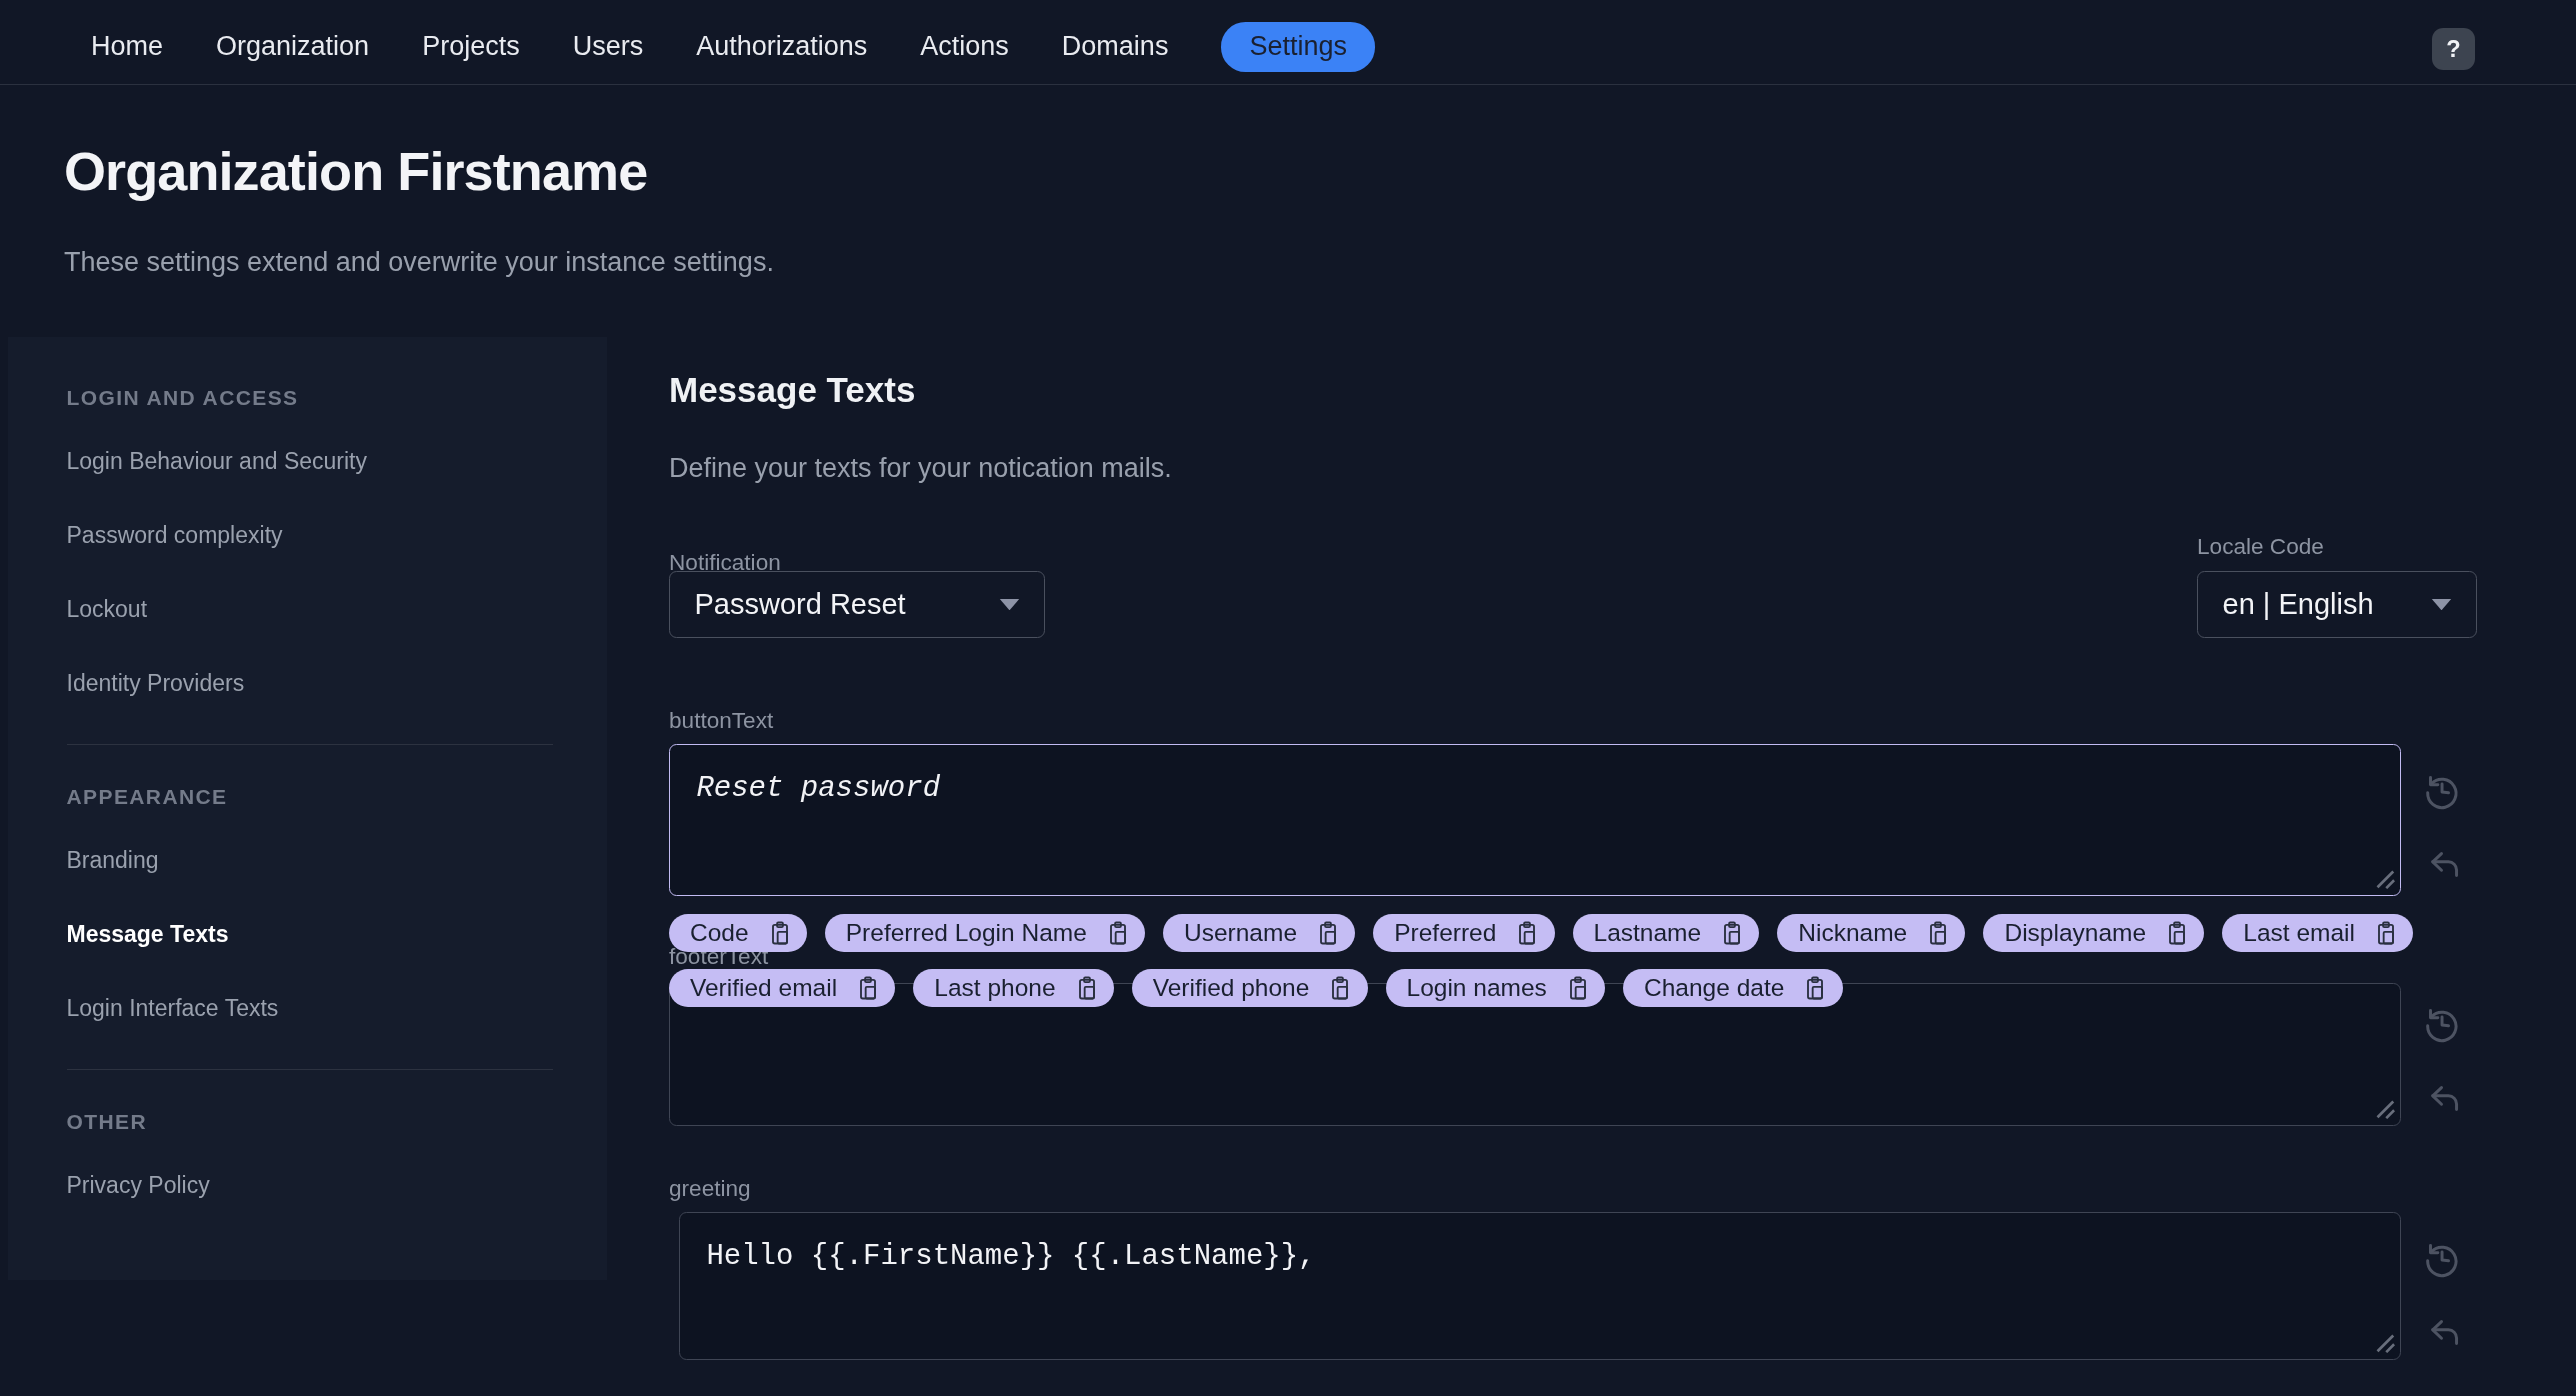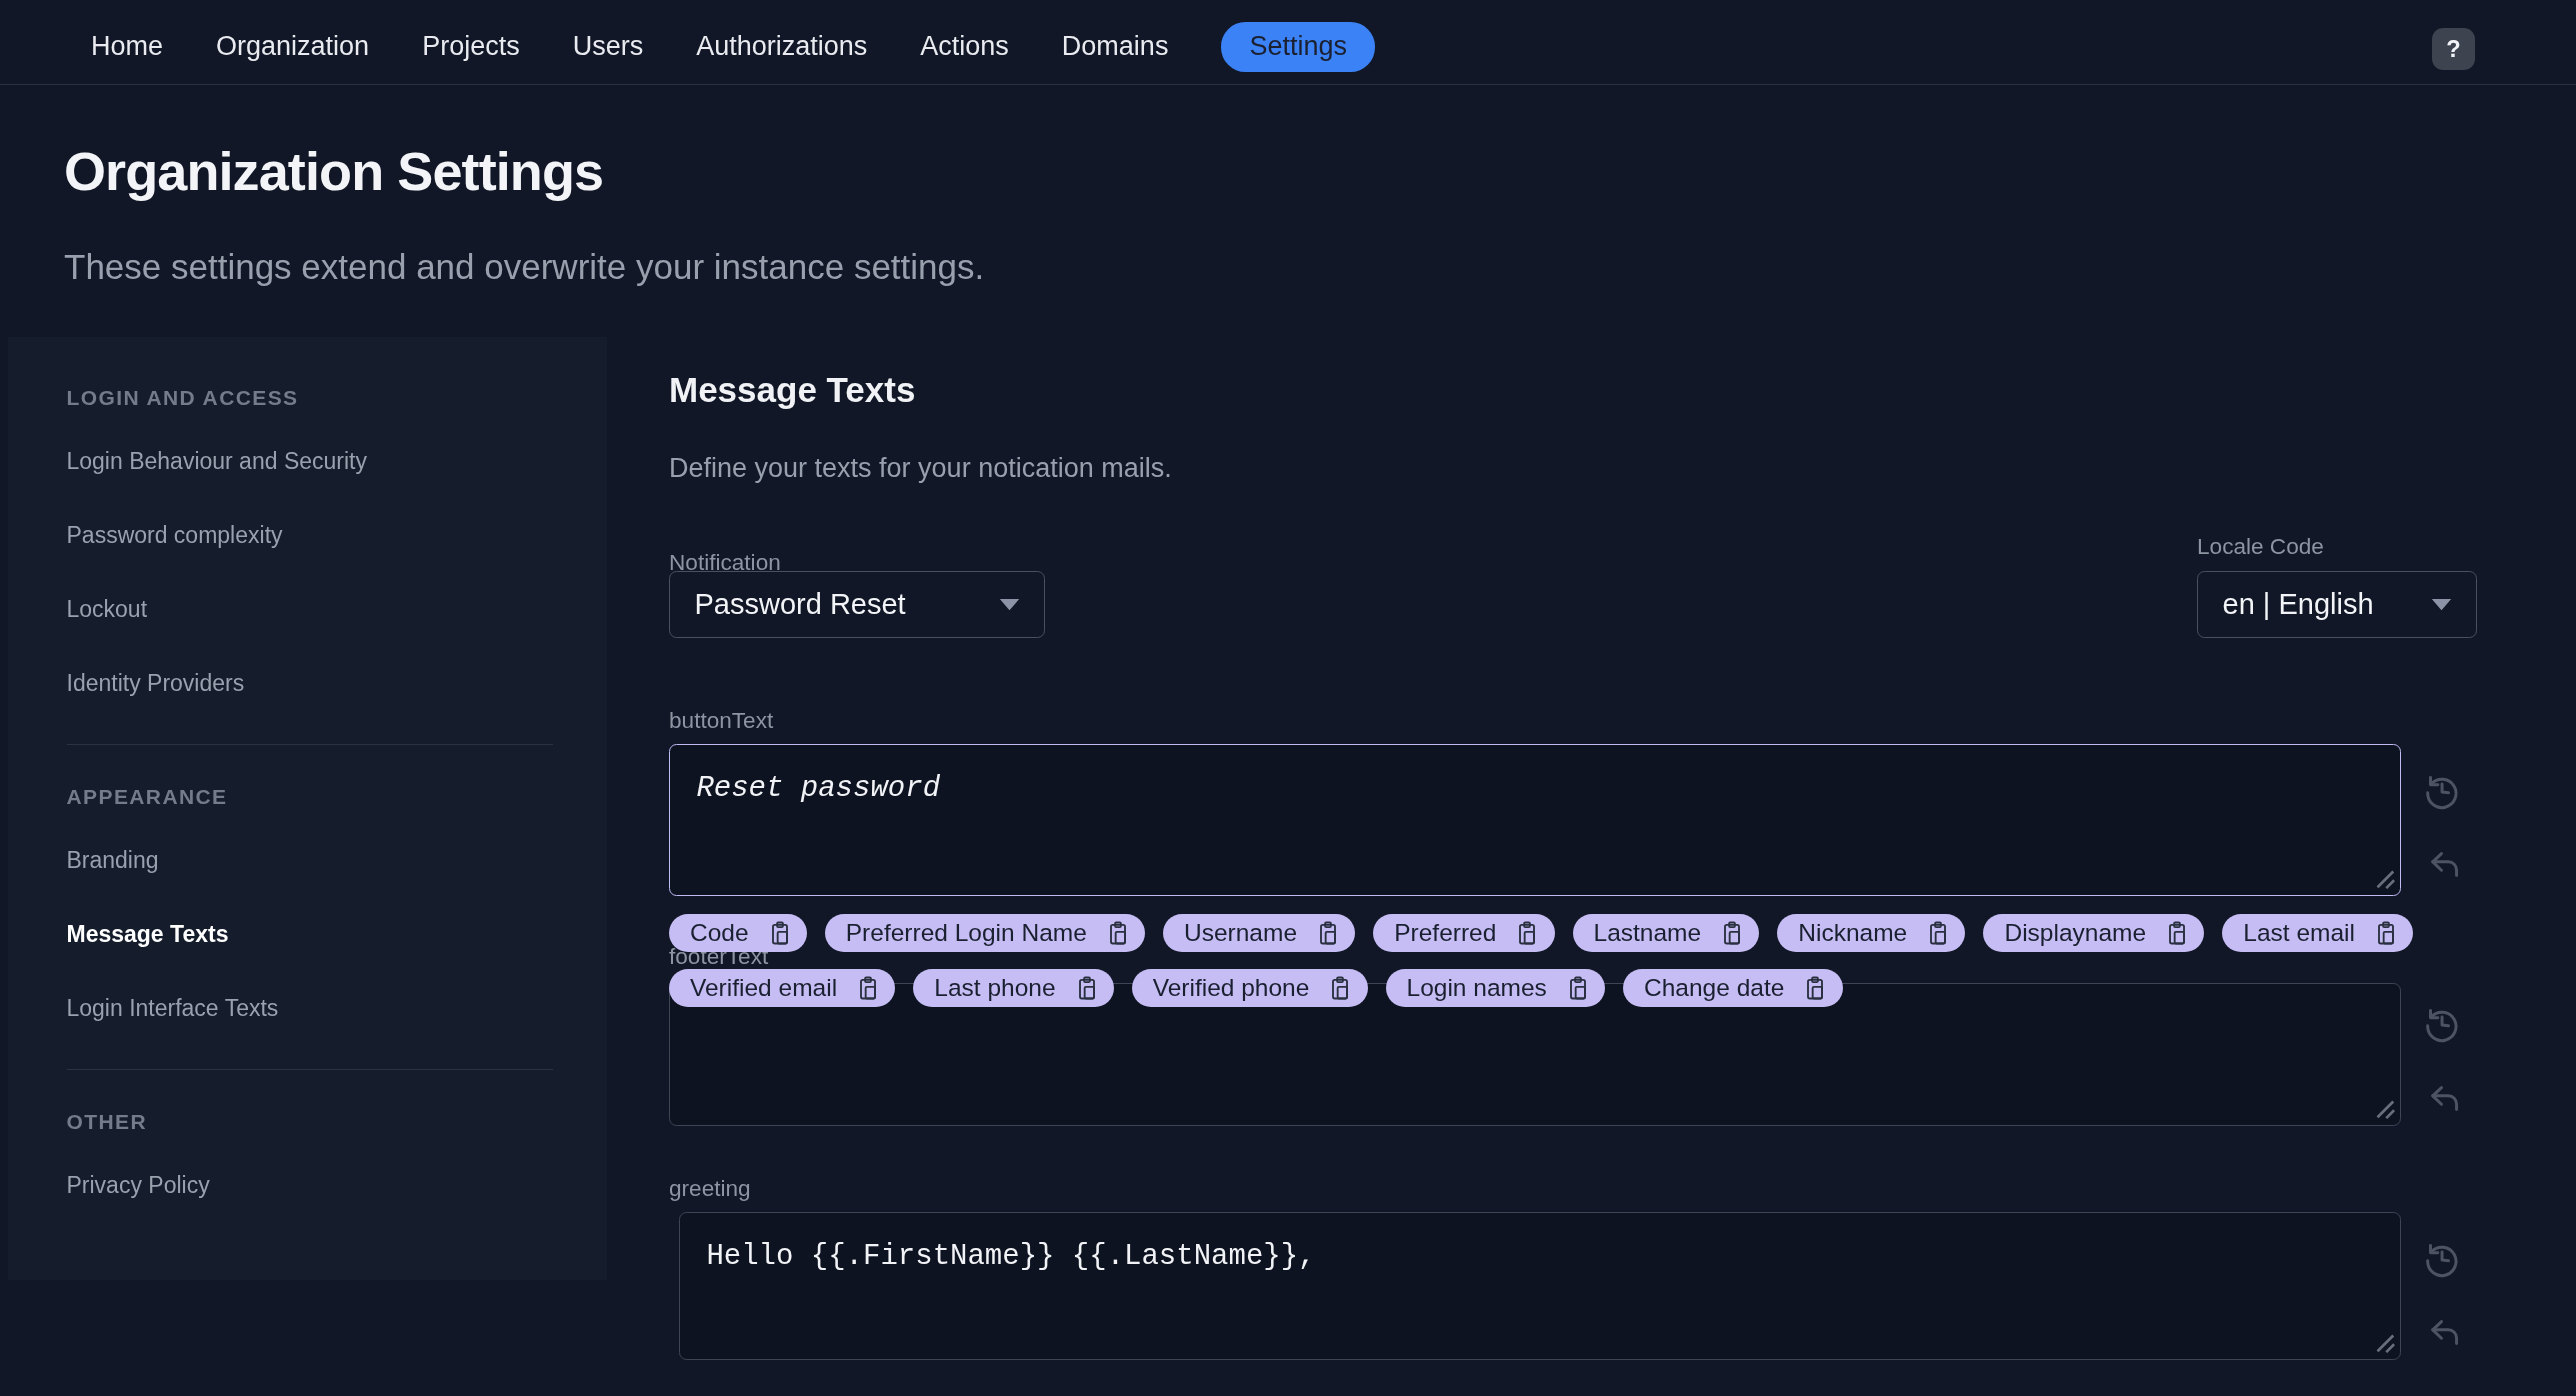--- a/index.html
+++ b/index.html
@@ -34,21 +34,21 @@
     display:flex; align-items:center; justify-content:center; cursor:pointer;
   }
 
   
   .page-title {
     position:absolute; left:64px; top:140px;
     font-size:54px; font-weight:700; letter-spacing:-0.9px; color:#f3f4f7;
   }
   .page-subtitle {
     position:absolute; left:64px; top:247px;
-    font-size:35px; color:#99a0ad;
+    font-size:27px; color:#99a0ad;
   }
 
   
   .sidebar {
     position:absolute; left:7.5px; top:337px; width:599px; height:943px;
     background:#151c2c; padding:49px 57px 0 59px;
   }
   .side-header {
     font-size:21px; font-weight:700; letter-spacing:1.4px;
     color:#747b8a; margin-bottom:38px; text-transform:uppercase;
@@ -121,21 +121,21 @@
   <span class="nav-item">Organization</span>
   <span class="nav-item">Projects</span>
   <span class="nav-item">Users</span>
   <span class="nav-item">Authorizations</span>
   <span class="nav-item">Actions</span>
   <span class="nav-item">Domains</span>
   <span class="nav-pill">Settings</span>
 </header>
 <div class="help-btn">?</div>
 
-<h1 class="page-title">Organization Settings</h1>
+<h1 class="page-title">Organization Firstname</h1>
 <p class="page-subtitle">These settings extend and overwrite your instance settings.</p>
 
 <aside class="sidebar">
   <div class="side-header">LOGIN AND ACCESS</div>
   <div class="side-item">Login Behaviour and Security</div>
   <div class="side-item">Password complexity</div>
   <div class="side-item">Lockout</div>
   <div class="side-item">Identity Providers</div>
   <hr class="side-divider">
   <div class="side-header">APPEARANCE</div>

